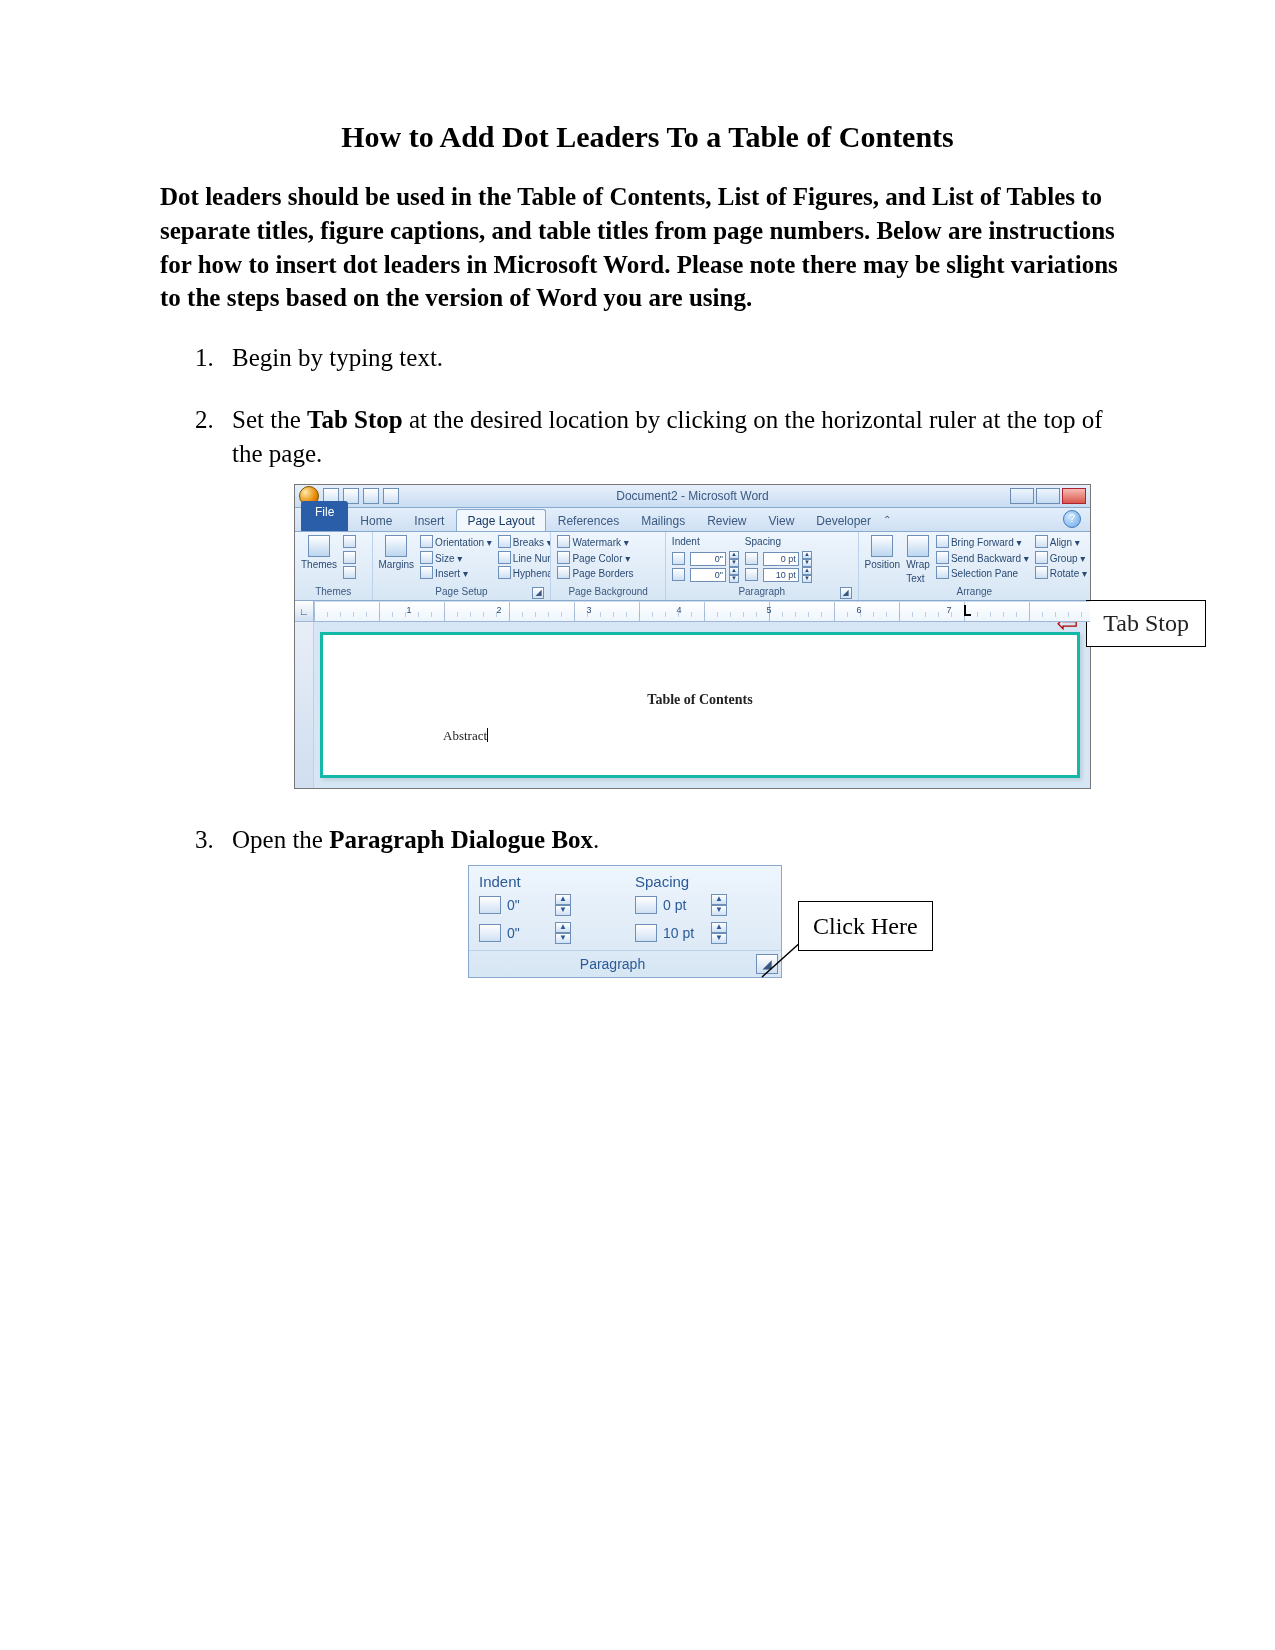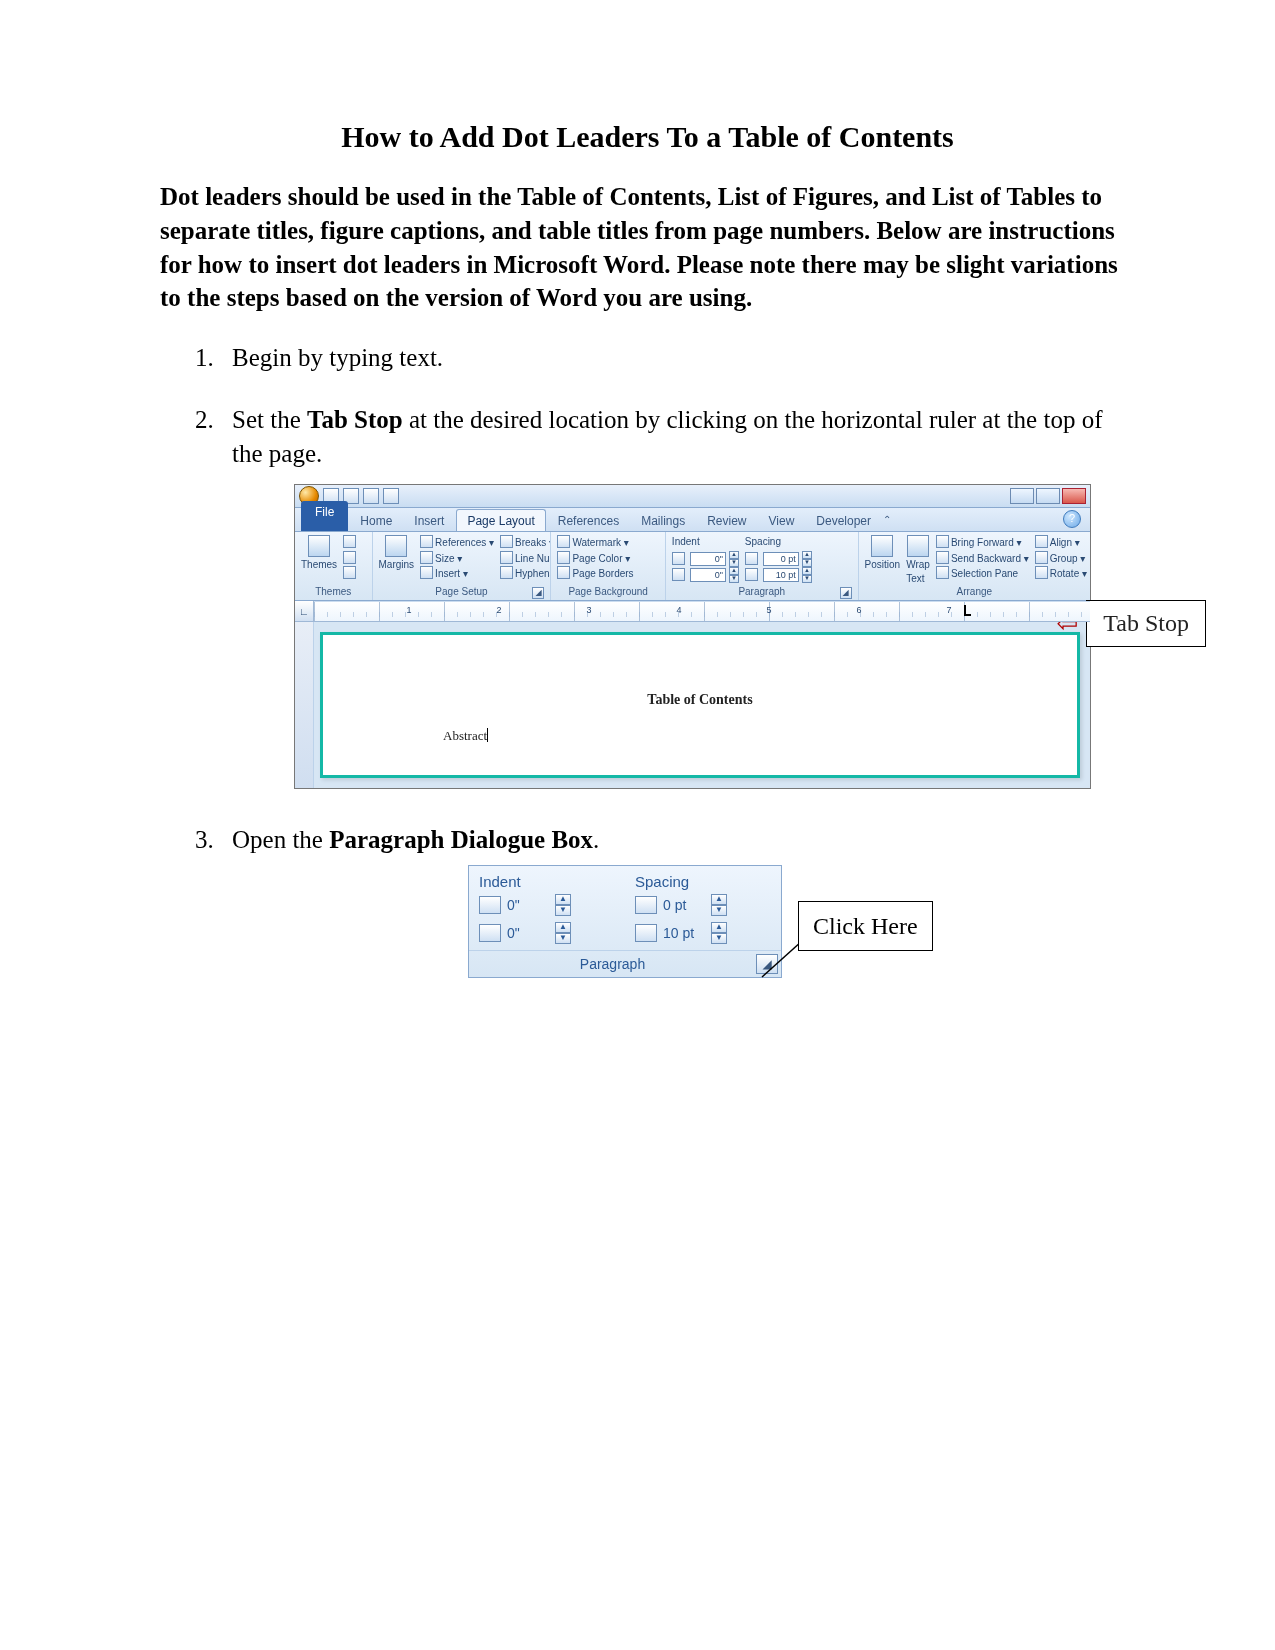--- a/index.html
+++ b/index.html
@@ -283,20 +283,21 @@
           </div>
 
           <div class="titlebar">
             <div class="qat">
               <span class="orb"></span>
               <span class="ic"></span>
               <span class="ic"></span>
               <span class="ic"></span>
               <span class="ic"></span>
             </div>
+            <div class="title-text">Document2 - Microsoft Word</div>
             <div class="winbtns">
               <span></span>
               <span></span>
               <span class="close"></span>
             </div>
           </div>
 
           <div class="ribbon-tabs">
             <div class="file-tab">File</div>
             <div class="tab">Home</div>
@@ -328,21 +329,21 @@
               <div class="glabel">Themes</div>
             </div>
 
             <div class="rgrp g-pagesetup">
               <div class="body">
                 <div class="bigbtn">
                   <span class="bic"></span>
                   <span>Margins</span>
                 </div>
                 <div class="smlist">
-                  <span><span class="smic"></span><span>References ▾</span></span>
+                  <span><span class="smic"></span><span>Orientation ▾</span></span>
                   <span><span class="smic"></span><span>Size ▾</span></span>
                   <span><span class="smic"></span><span>Insert ▾</span></span>
                 </div>
                 <div class="smlist">
                   <span><span class="smic"></span><span>Breaks ▾</span></span>
                   <span><span class="smic"></span><span>Line Numbers ▾</span></span>
                   <span><span class="smic"></span><span>Hyphenation ▾</span></span>
                 </div>
               </div>
               <div class="glabel"><span>Page Setup</span><span class="dlaunch">◢</span></div>

